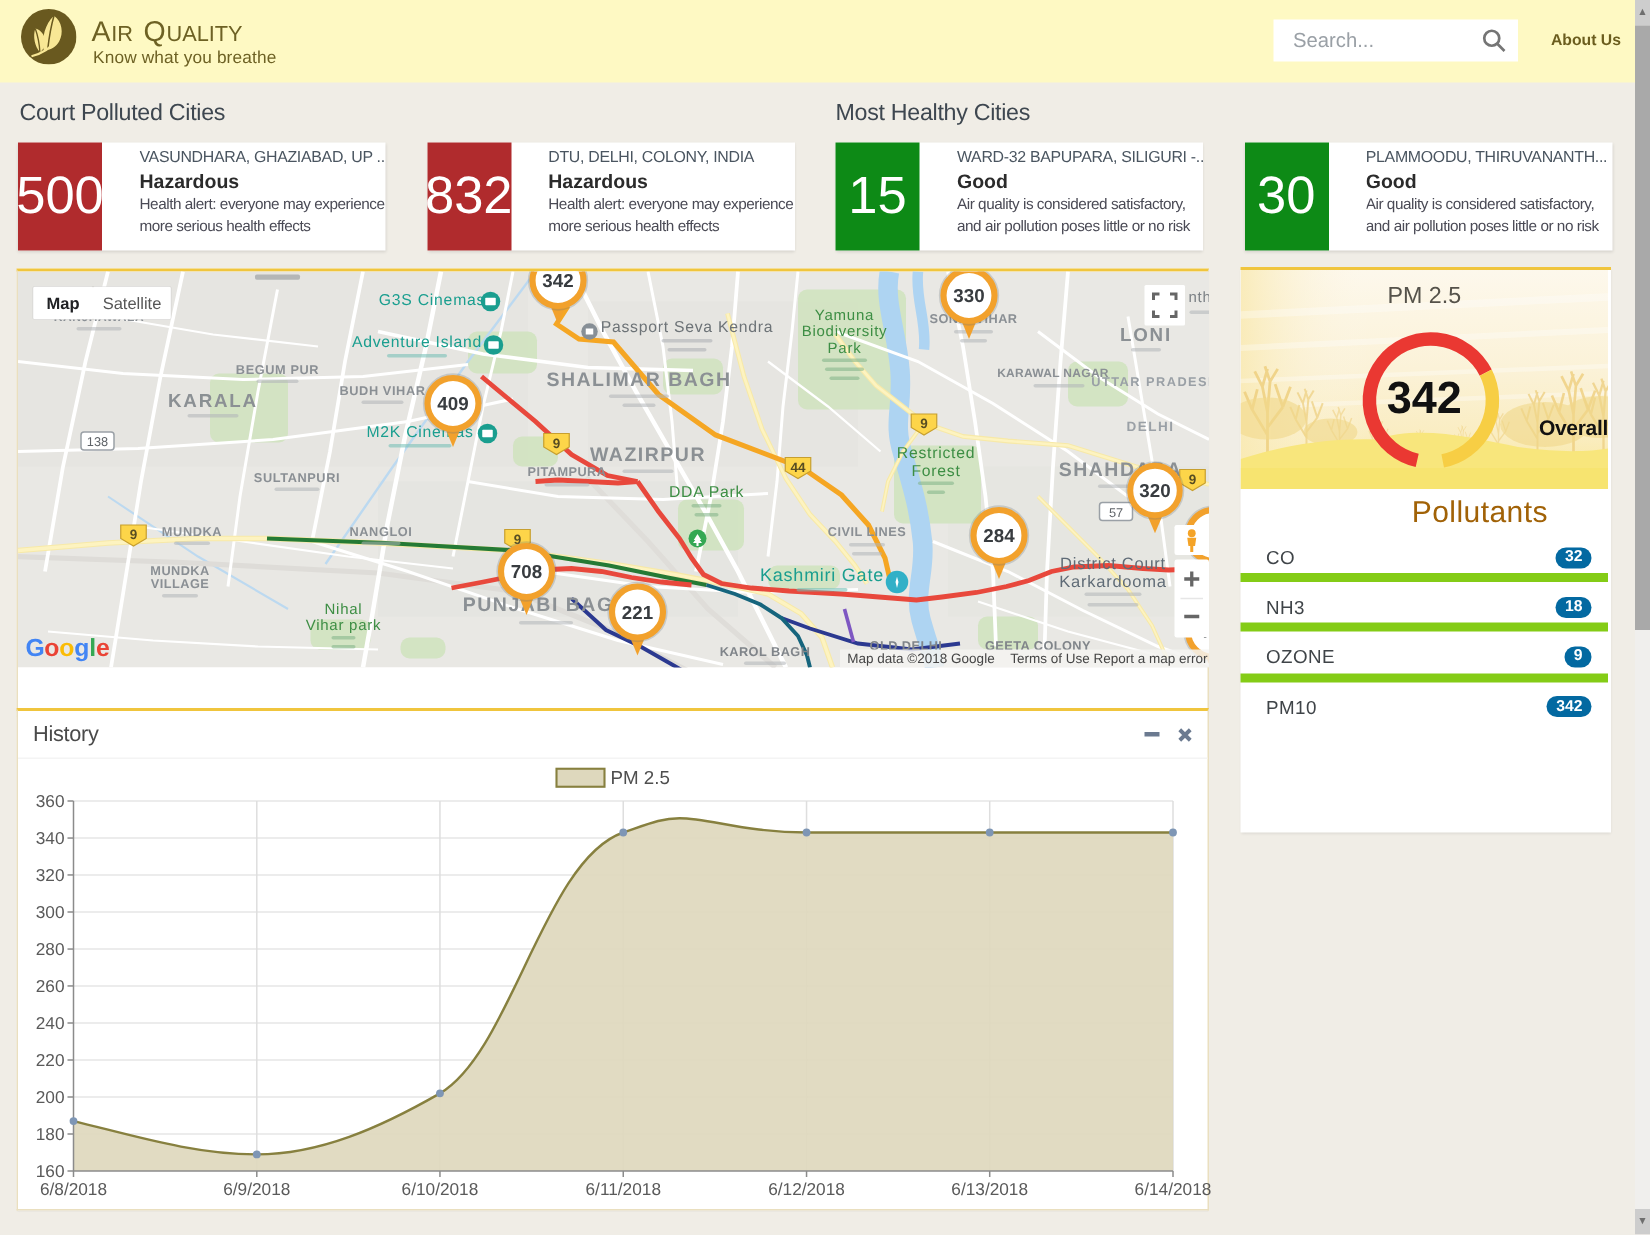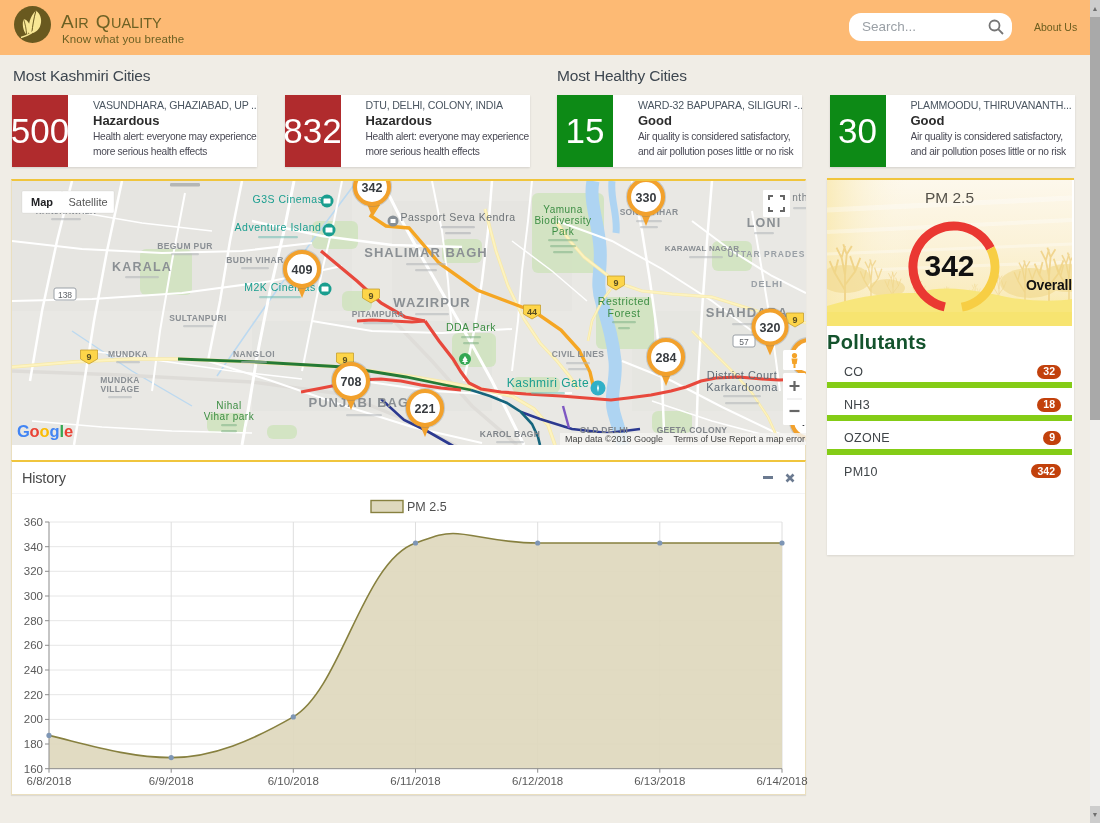--- a/index.html
+++ b/index.html
@@ -1,55 +1,55 @@
 <!DOCTYPE html>
 <html><head><meta charset="utf-8"><title>Air Quality</title>
 <style>
 *{margin:0;padding:0;box-sizing:border-box}
 html,body{width:1100px;height:823px;overflow:hidden}
 body{font-family:"Liberation Sans",sans-serif;background:#f0ede6;position:relative}
-#hdr{position:absolute;left:0;top:0;width:1090px;height:55px;background:#fdba74}
+#hdr{position:absolute;left:0;top:0;width:1090px;height:55px;background:#fef9c3}
 #logo{position:absolute;left:14px;top:6px;width:37px;height:37px}
 #brand{position:absolute;left:61px;top:11px;color:#6d6124}
 #brand .big{font-size:19px;letter-spacing:0.5px}
 #brand .sm{font-size:14.5px}
 #tag{position:absolute;left:62px;top:33px;font-size:11.5px;color:#6d6124;letter-spacing:0.1px}
-#search{position:absolute;left:849px;top:13px;width:163px;height:28px;background:#fff;border-radius:12px}
+#search{position:absolute;left:849px;top:13px;width:163px;height:28px;background:#fff;border-radius:0}
 #search span{position:absolute;left:13px;top:6px;font-size:13.5px;color:#9aa0a6}
 #search svg{position:absolute;right:8px;top:6px}
-#about{position:absolute;left:1034px;top:21px;font-size:10.5px;font-weight:normal;color:#6b5d1e;white-space:nowrap;letter-spacing:0px}
+#about{position:absolute;left:1034px;top:21px;font-size:10.5px;font-weight:bold;color:#6b5d1e;white-space:nowrap;letter-spacing:0px}
 .sectitle{position:absolute;top:67px;font-size:15.5px;color:#3e4750;letter-spacing:-0.2px}
 .card{position:absolute;top:95px;width:245px;height:72px;background:#fff;box-shadow:0 1px 2px rgba(0,0,0,0.12)}
 .card .num{position:absolute;left:0;top:0;width:56px;height:72px;color:#fff;font-size:35px;font-weight:300;display:flex;align-items:center;justify-content:center}
 .card .bd{position:absolute;left:81px;top:4px;right:0;overflow:hidden}
 .card .city{font-size:10.6px;color:#4a5560;letter-spacing:-0.2px;white-space:nowrap;overflow:hidden}
 .card .lvl{font-size:13px;font-weight:bold;color:#2b2b2b;margin-top:2px}
 .card .desc{font-size:10.2px;color:#4a4a55;line-height:14.9px;margin-top:2px;white-space:nowrap;letter-spacing:-0.3px}
 .bg-red{background:#b02b2d}
 .bg-green{background:#0d8a16}
 .panel{position:absolute;background:#fff;border:1px solid #eadfbf;border-top:2px solid #f0c53d;box-shadow:0 1px 1px rgba(0,0,0,0.08)}
 .phead{position:relative;height:32px;border-bottom:1px solid #f4f4f4}
 .phead .t{position:absolute;left:10px;top:8px;font-size:14.5px;color:#4a4a4a;letter-spacing:-0.2px}
 .phead .btns{position:absolute;right:10px;top:9px;color:#6b7a90;font-weight:bold;font-size:12px;letter-spacing:0}
 .phead .btns span{margin-left:12px}
 .phead .mini{display:inline-block;width:10px;height:3px;background:#6b7a90;vertical-align:3px}
 .phead .xx{font-size:11px;line-height:0}
 #around{left:11px;top:179px;width:795px;height:299px}
-#history{left:11px;top:460px;width:795px;height:335px}
+#history{left:11px;top:472px;width:795px;height:335px}
 #pmpanel{position:absolute;left:827px;top:178px;width:247px;height:377px;background:#fff;border-top:2px solid #f0c53d;box-shadow:0 1px 2px rgba(0,0,0,0.1)}
 #pmimg{position:absolute;left:0;top:0;width:245px;height:146px;overflow:hidden}
 #pmtitle{position:absolute;left:0;top:9px;width:245px;text-align:center;font-size:15.5px;color:#55524a}
 #gval{position:absolute;left:0;top:69px;width:245px;text-align:center;font-size:30px;font-weight:bold;color:#111;letter-spacing:0px}
 #goverall{position:absolute;left:0;top:97px;width:245px;text-align:right;font-size:14px;font-weight:bold;color:#111;letter-spacing:-0.2px}
 #pollu{position:absolute;left:0;top:148px;width:245px}
-#pollu h2{font-size:20px;font-weight:bold;color:#14532d;text-align:left;margin-top:3px;margin-right:40px;letter-spacing:0.3px}
+#pollu h2{font-size:20px;font-weight:normal;color:#a16207;text-align:right;margin-top:3px;margin-right:40px;letter-spacing:0.3px}
 .prow{position:relative;height:33.2px;border-bottom:6px solid #84cc16;margin:0 0px}
 .prow:last-child{border-bottom:none}
 .prow .nm{position:absolute;left:17px;top:10px;font-size:12.5px;color:#3f4448;letter-spacing:0.3px}
-.prow .bdg{position:absolute;right:11px;top:9.5px;background:#c2410c;color:#fff;font-size:10.5px;line-height:11px;font-weight:bold;border-radius:8px;padding:1.5px 6px;min-width:8px;text-align:left}
+.prow .bdg{position:absolute;right:11px;top:9.5px;background:#0369a1;color:#fff;font-size:10.5px;line-height:11px;font-weight:bold;border-radius:8px;padding:1.5px 6px;min-width:8px;text-align:left}
 #rows{margin-top:1px}
 #sbar{position:absolute;left:1090px;top:0;width:10px;height:823px;background:#f0efed}
 #sbar .thumb{position:absolute;left:0;top:17px;width:10px;height:403px;background:#a9a9a9}
 #sbar .arr{position:absolute;left:0;width:10px;height:17px;background:#cdcdcd;color:#6e6e6e;font-size:7px;text-align:center;line-height:17px}
 </style></head>
 <body>
 <div id="hdr">
   <svg id="logo" viewBox="0 0 37 37">
       <circle cx="18.5" cy="18.5" r="18.5" fill="#69591f"></circle>
   <path d="M22,4.5 C27.5,8.5 28.5,16 25.5,21.5 C23.2,25.8 18.5,28 15,27.2 C13.8,19 16,10 22,4.5 Z" fill="#f8e795"></path>
@@ -62,21 +62,21 @@
   <div id="tag">Know what you breathe</div>
   <div id="search">
       <span>Search...</span>
     <svg width="16" height="16" viewBox="0 0 16 16">
         <circle cx="6.5" cy="6.5" r="5" fill="none" stroke="#757575" stroke-width="1.8"></circle>
         <line x1="10.2" y1="10.2" x2="15" y2="15" stroke="#757575" stroke-width="1.8"></line>
       </svg>
   </div>
   <div id="about">About Us</div>
 </div>
-<div class="sectitle" style="left:13px">Most Kashmiri Cities</div>
+<div class="sectitle" style="left:13px">Court Polluted Cities</div>
 <div class="sectitle" style="left:557px">Most Healthy Cities</div>
 <div class="card" style="left:12px">
 <div class="num bg-red">500</div>
 <div class="bd">
       <div class="city">VASUNDHARA, GHAZIABAD, UP ...</div>
       <div class="lvl">Hazardous</div>
       <div class="desc">Health alert: everyone may experience<br>more serious health effects</div>
     </div>
 </div>
 <div class="card" style="left:284.5px">

